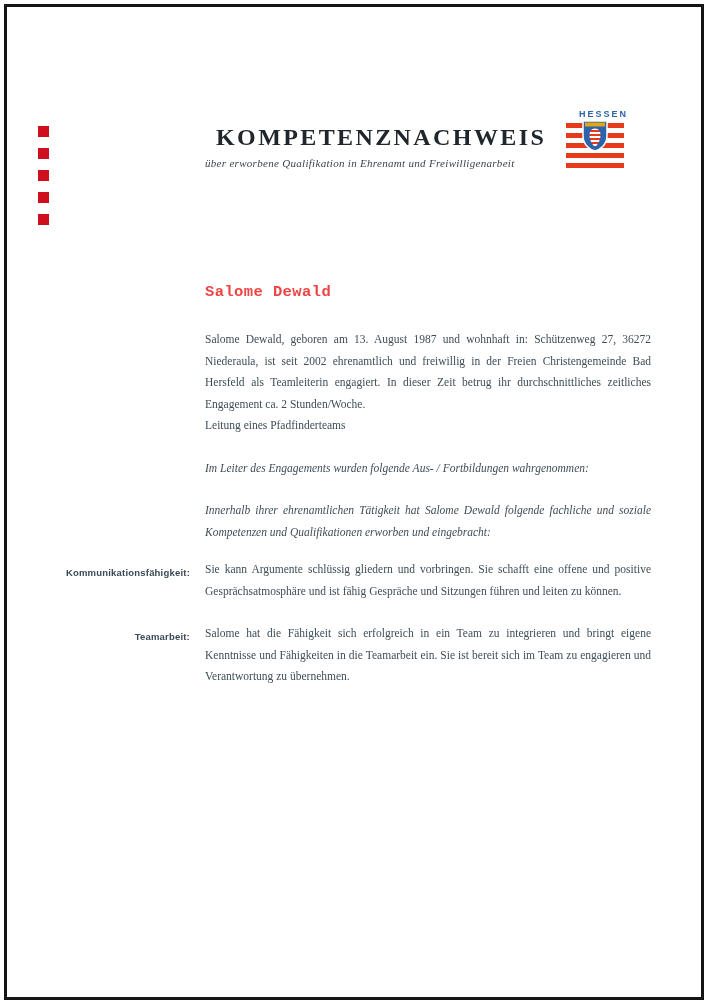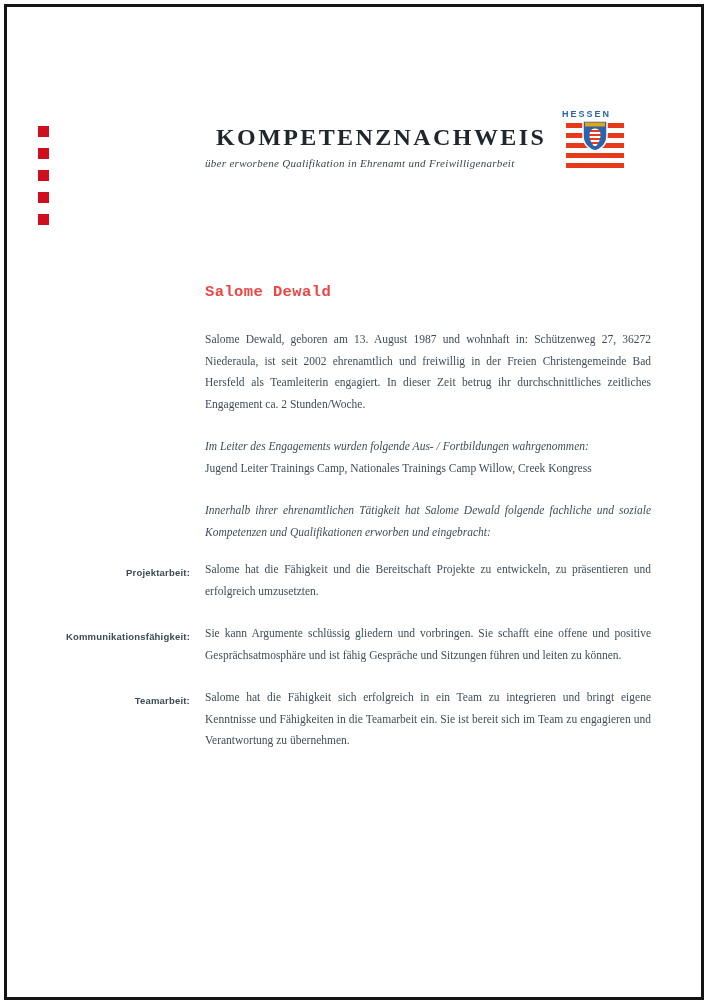--- a/index.html
+++ b/index.html
@@ -33,21 +33,21 @@
     font-family: "Liberation Serif", serif;
   }
   .subtitle {
     position: absolute; left: 205px; top: 157px;
     font-size: 11px; font-style: italic; color: #39454e;
     letter-spacing: 0.3px;
   }
   
   .logo { position: absolute; left: 562px; top: 109px; width: 66px; }
   .logo-word {
-    text-align: left; color: #2b63ad; font-weight: bold;
+    text-align: right; color: #2b63ad; font-weight: bold;
     font-family: "Liberation Sans", sans-serif;
     font-size: 9px; letter-spacing: 2px; margin-bottom: 4px;
   }
   .logo-stripes { position: relative; width: 58px; margin: 0 auto; }
   .stripe { height: 5px; background: #e63a1a; margin-bottom: 5px; }
   .stripe:last-child { margin-bottom: 0; }
   .shield-wrap {
     position: absolute; left: 50%; top: -3px; transform: translateX(-50%);
   }
   
@@ -116,33 +116,29 @@
       </div>
     </div>
   </div>
 
   <div class="content">
     <div class="name">Salome Dewald</div>
 
     <p class="para">Salome Dewald, geboren am 13. August 1987 und wohnhaft in: Schützenweg 27, 36272 Niederaula, ist seit 2002 ehrenamtlich und freiwillig in der Freien Christengemeinde Bad Hersfeld als Teamleiterin engagiert. In dieser Zeit betrug ihr durchschnittliches zeitliches Engagement ca. 2 Stunden/Woche.</p>
 
     <div class="block">
+      <div>Leitung eines Pfadfinderteams</div>
     </div>
 
     <div class="block">
       <div class="lead">Im Leiter des Engagements wurden folgende Aus- / Fortbildungen wahrgenommen:</div>
-      <div>Jugend Leiter Trainings Camp, Nationales Trainings Camp Willow, Creek Kongress</div>
     </div>
 
     <p class="para lead intro-competence">Innerhalb ihrer ehrenamtlichen Tätigkeit hat Salome Dewald folgende fachliche und soziale Kompetenzen und Qualifikationen erworben und eingebracht:</p>
 
-    <div class="comp-row">
-      <div class="comp-label">Projektarbeit:</div>
-      <div class="comp-text">Salome hat die Fähigkeit und die Bereitschaft Projekte zu entwickeln, zu präsentieren und erfolgreich umzusetzten.</div>
-    </div>
 
     <div class="comp-row">
       <div class="comp-label">Kommunikationsfähigkeit:</div>
       <div class="comp-text">Sie kann Argumente schlüssig gliedern und vorbringen. Sie schafft eine offene und positive Gesprächsatmosphäre und ist fähig Gespräche und Sitzungen führen und leiten zu können.</div>
     </div>
 
     <div class="comp-row">
       <div class="comp-label">Teamarbeit:</div>
       <div class="comp-text">Salome hat die Fähigkeit sich erfolgreich in ein Team zu integrieren und bringt eigene Kenntnisse und Fähigkeiten in die Teamarbeit ein. Sie ist bereit sich im Team zu engagieren und Verantwortung zu übernehmen.</div>
     </div>

